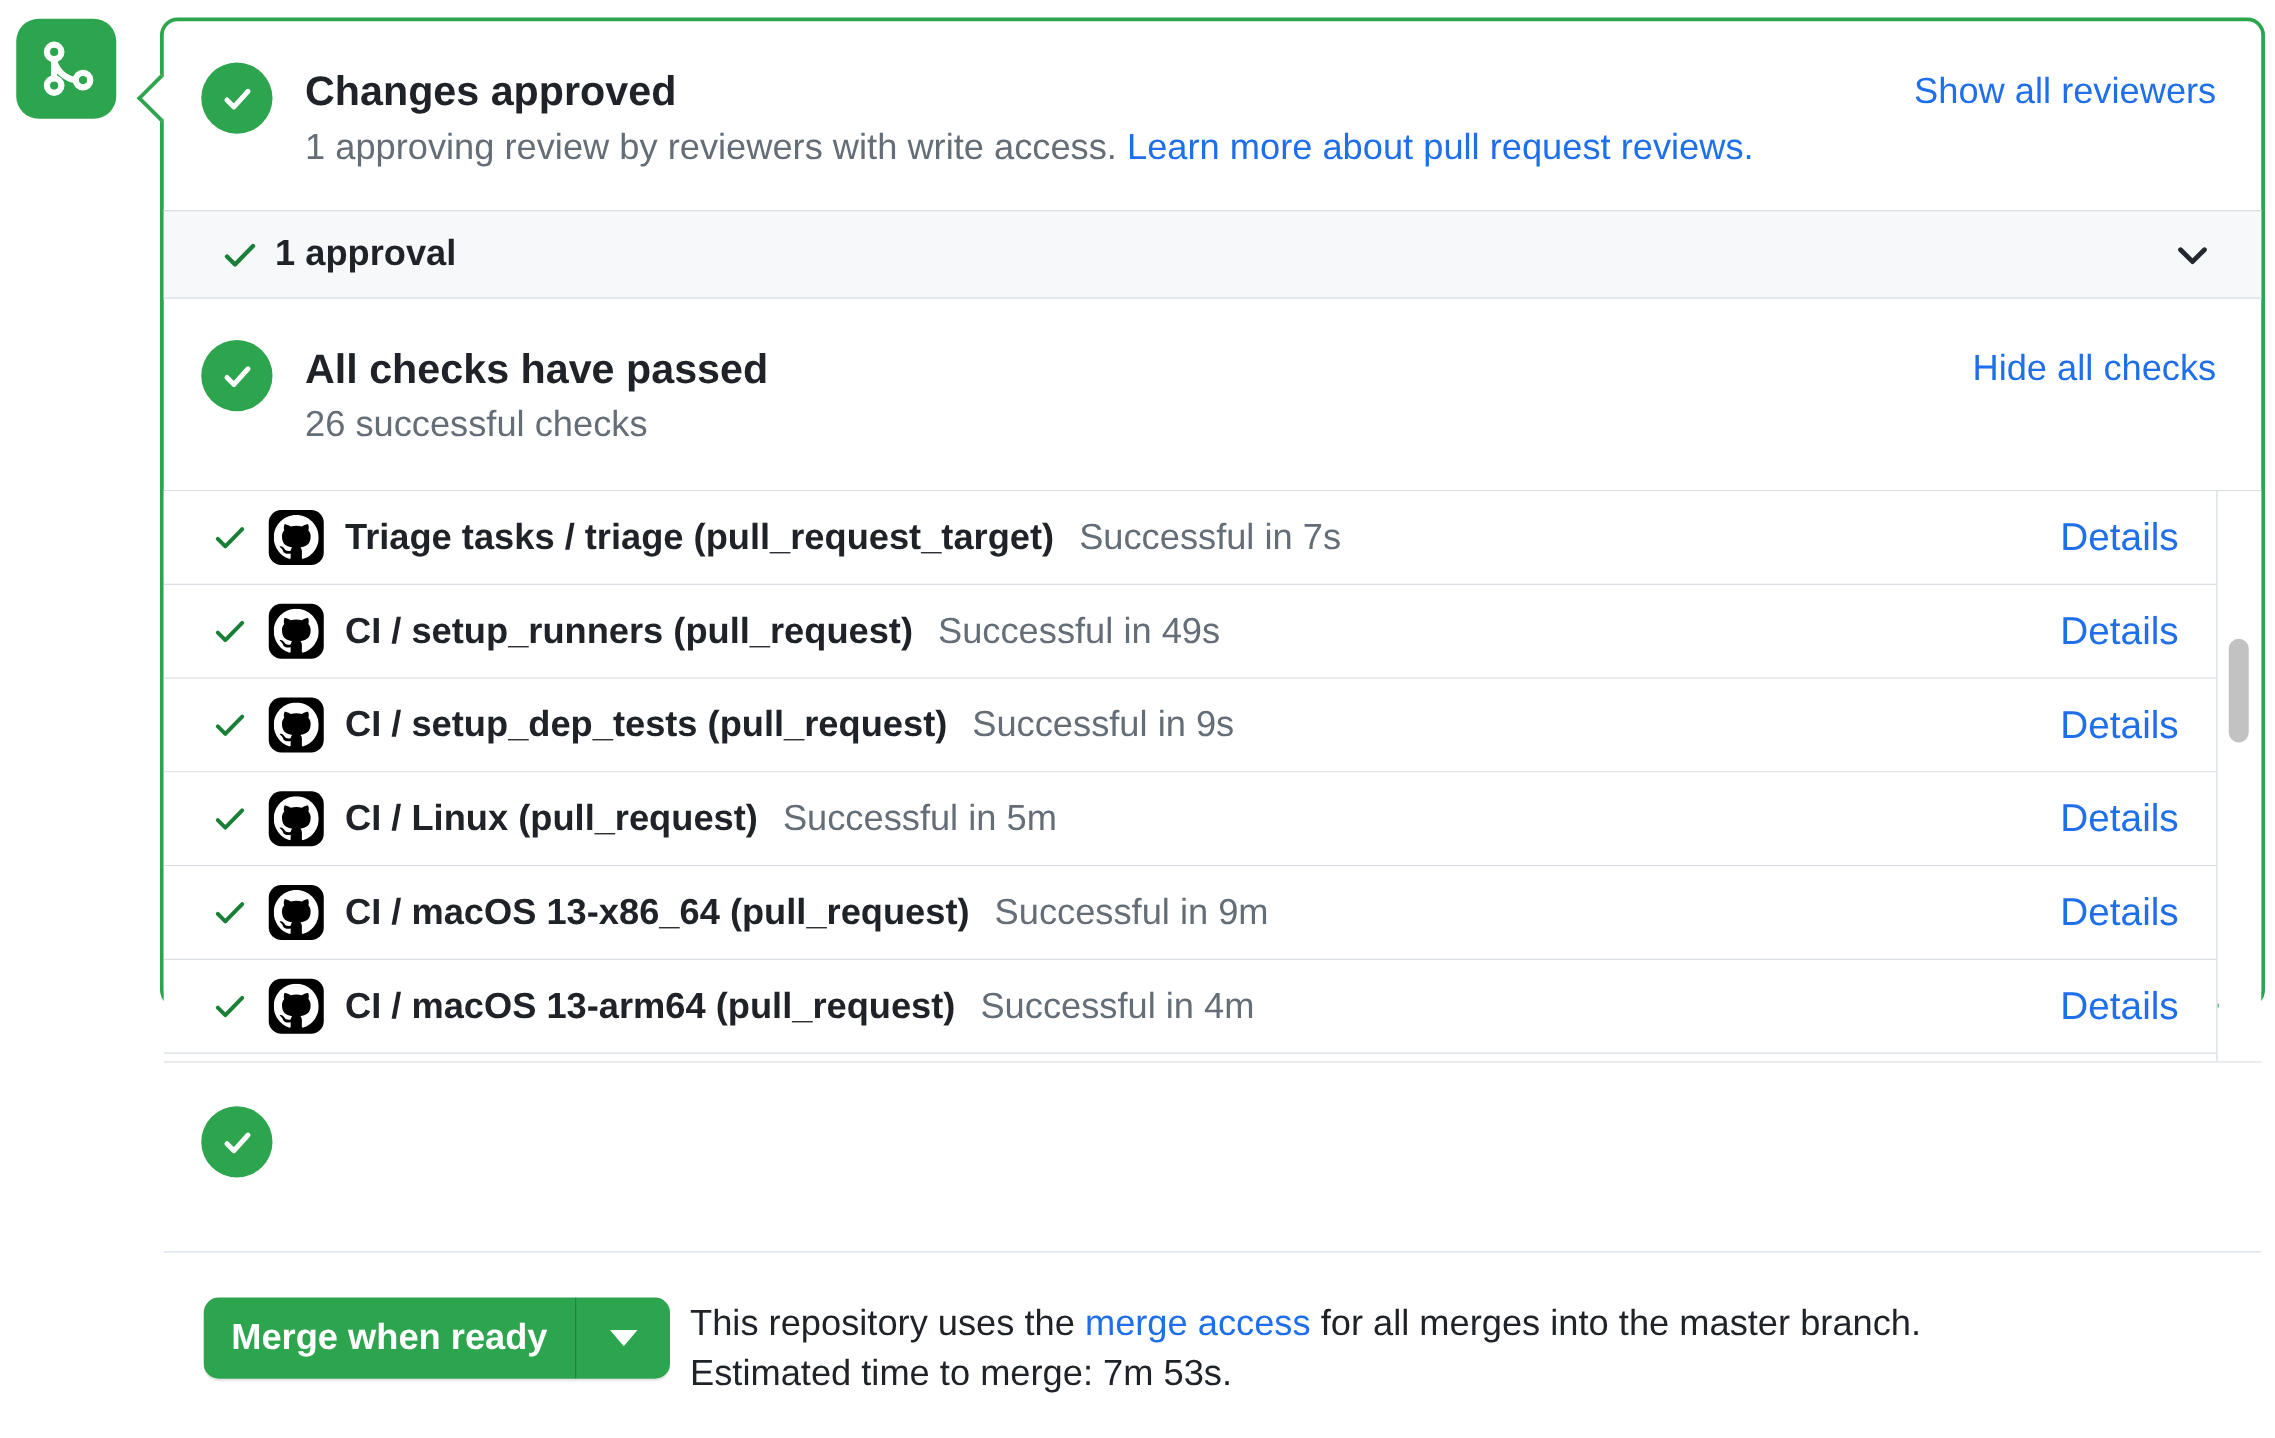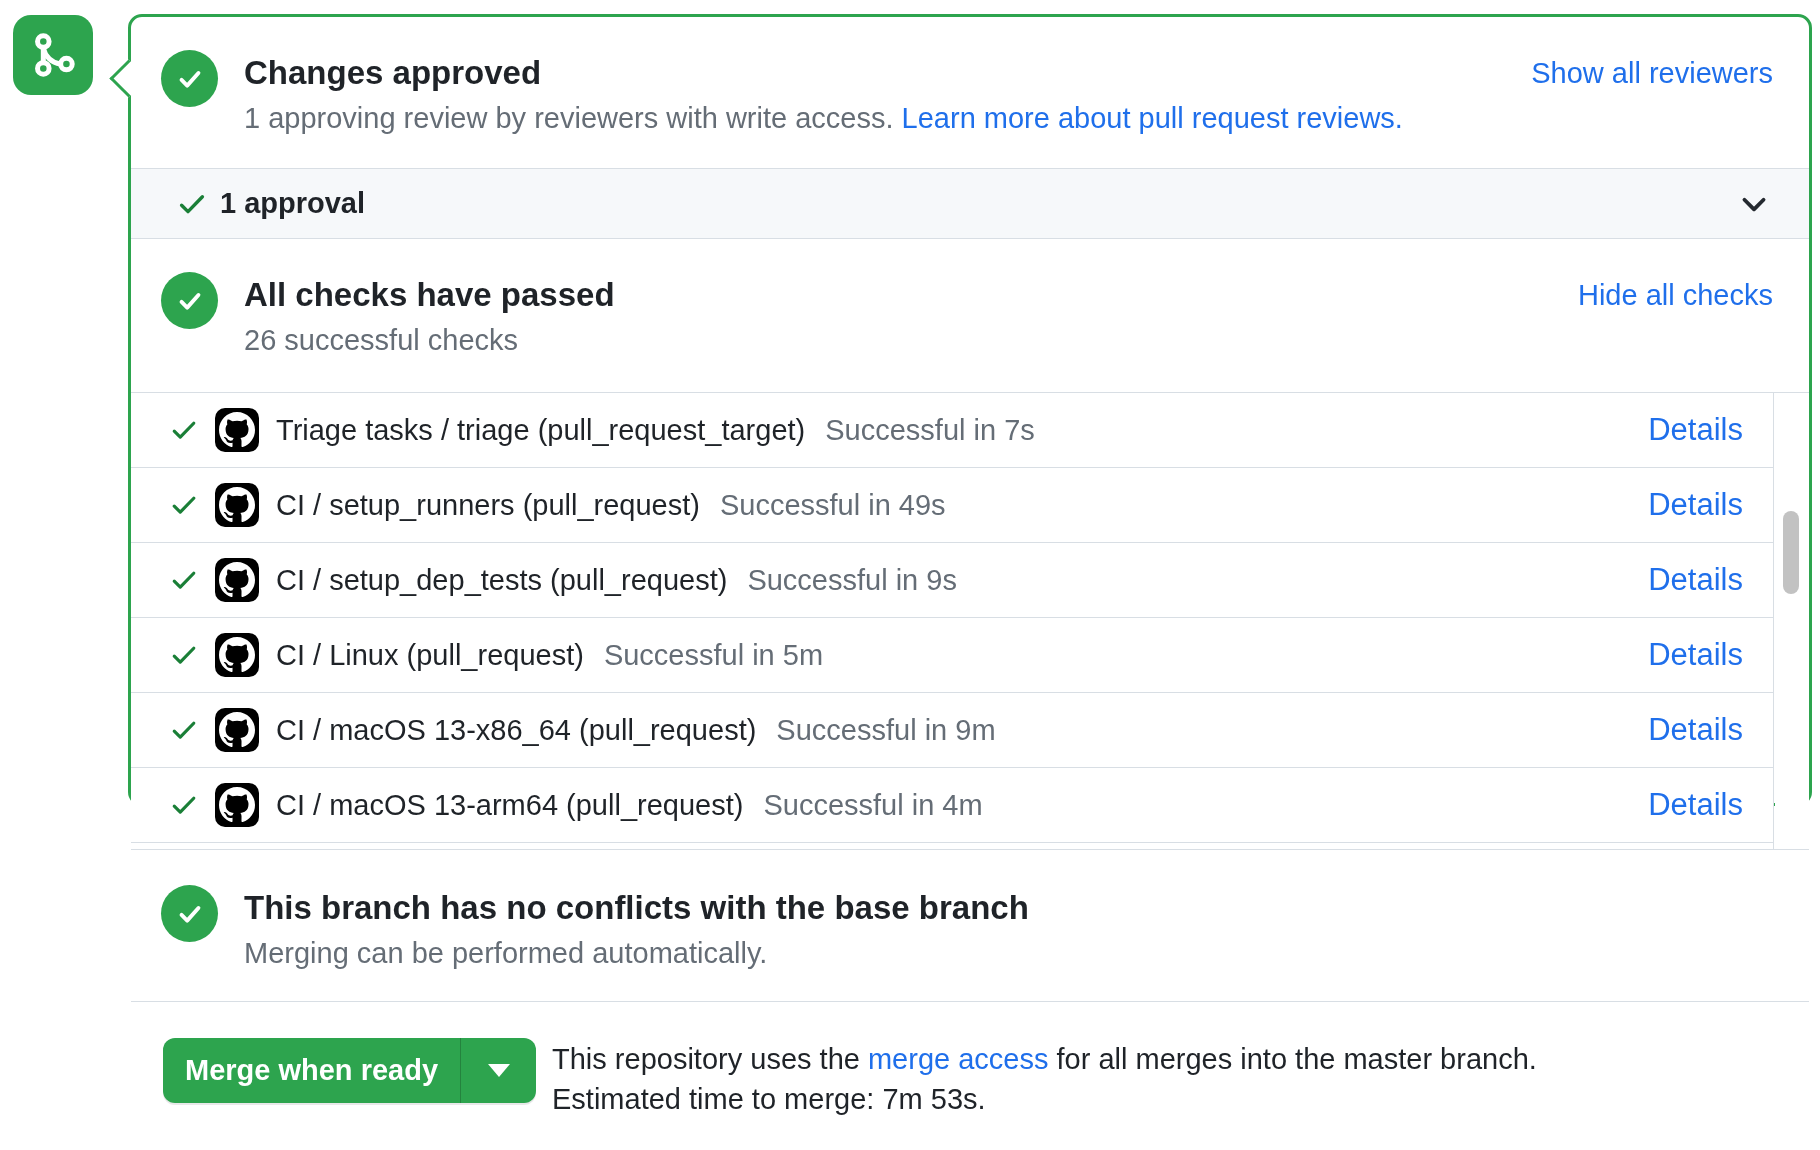--- a/index.html
+++ b/index.html
@@ -80,21 +80,21 @@
   .check-row{
     height:75px;display:flex;align-items:center;
     padding:0 30px 0 38px;border-bottom:1px solid var(--border);background:#fff;
   }
   .check-row .check-sm{width:30px;height:30px;flex:0 0 30px;}
   .avatar{
     width:44px;height:44px;border-radius:10px;background:#000;margin-left:16px;
     flex:0 0 44px;display:flex;align-items:center;justify-content:center;
   }
   .avatar svg{width:36px;height:36px;}
-  .check-name{font-size:29px;font-weight:400;margin-left:17px;white-space:nowrap;}
+  .check-name{font-size:29px;font-weight:700;margin-left:17px;white-space:nowrap;}
   .check-status{font-size:29px;color:var(--muted);margin-left:20px;white-space:nowrap;}
   .details-link{margin-left:auto;font-size:31px;}
 
   .scroll-track{
     position:absolute;top:0;right:0;width:34px;height:100%;background:#fff;
   }
   .scroll-thumb{
     position:absolute;left:8px;top:118px;width:16px;height:83px;
     background:var(--thumb);border-radius:8px;
   }
@@ -273,24 +273,20 @@
     <div class="scroll-track">
       <div class="scroll-thumb"></div>
     </div>
   </div>
 
   <div class="section section-conflicts">
     <div class="status-circle">
       <svg viewBox="0 0 16 16">
           <path d="M3.5 8.5 L6.5 11.5 L12.5 4.8" fill="none" stroke="#fff" stroke-width="2.1" stroke-linecap="round" stroke-linejoin="round"></path>
         </svg>
-    </div>
-    <div class="section-text">
-      <h3 class="section-title">This branch has no conflicts with the base branch</h3>
-      <p class="section-sub">Merging can be performed automatically.</p>
     </div>
   </div>
 
   <div class="section section-merge">
     <button class="merge-btn">
       <span class="merge-btn-main">Merge when ready</span>
       <span class="merge-btn-caret">
         <span class="caret-down"></span>
       </span>
     </button>

